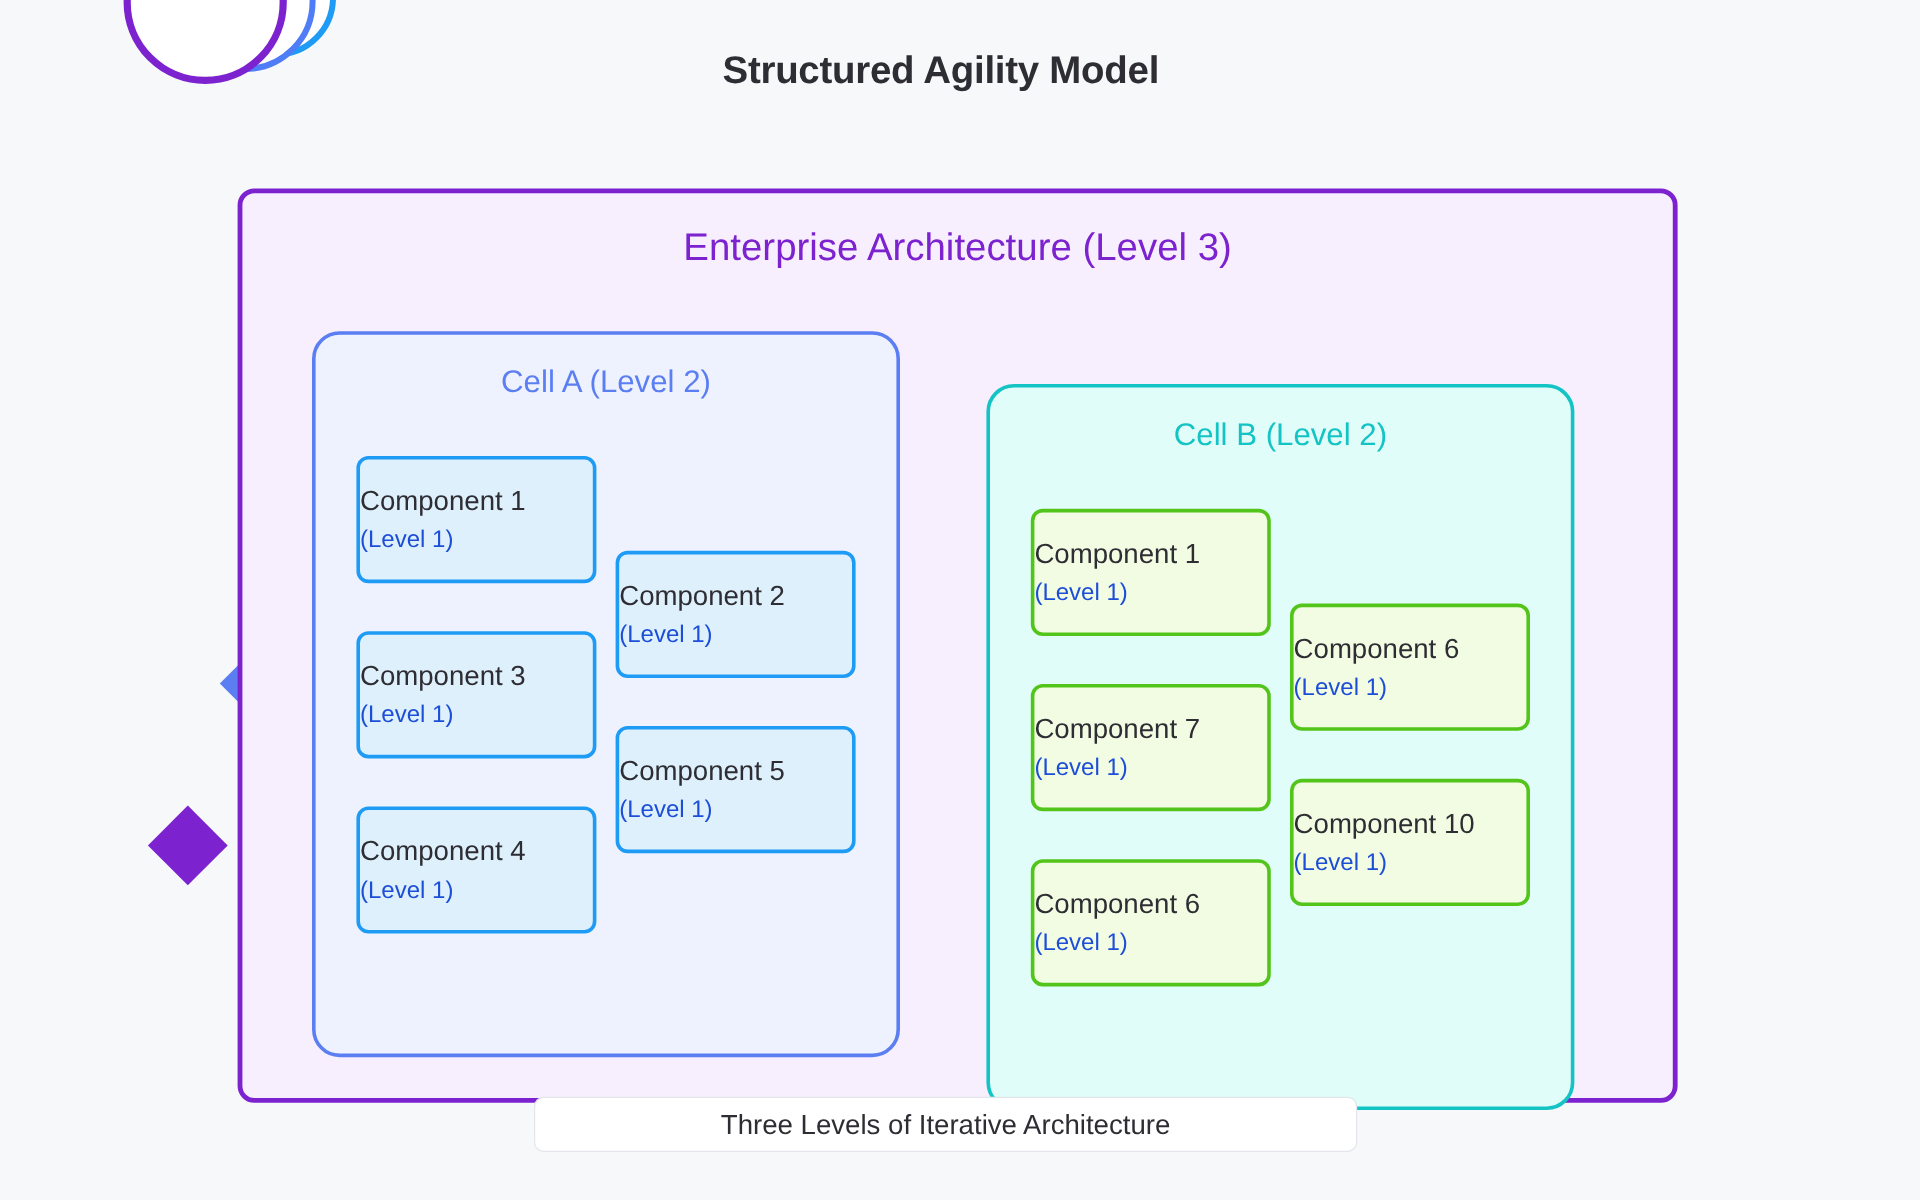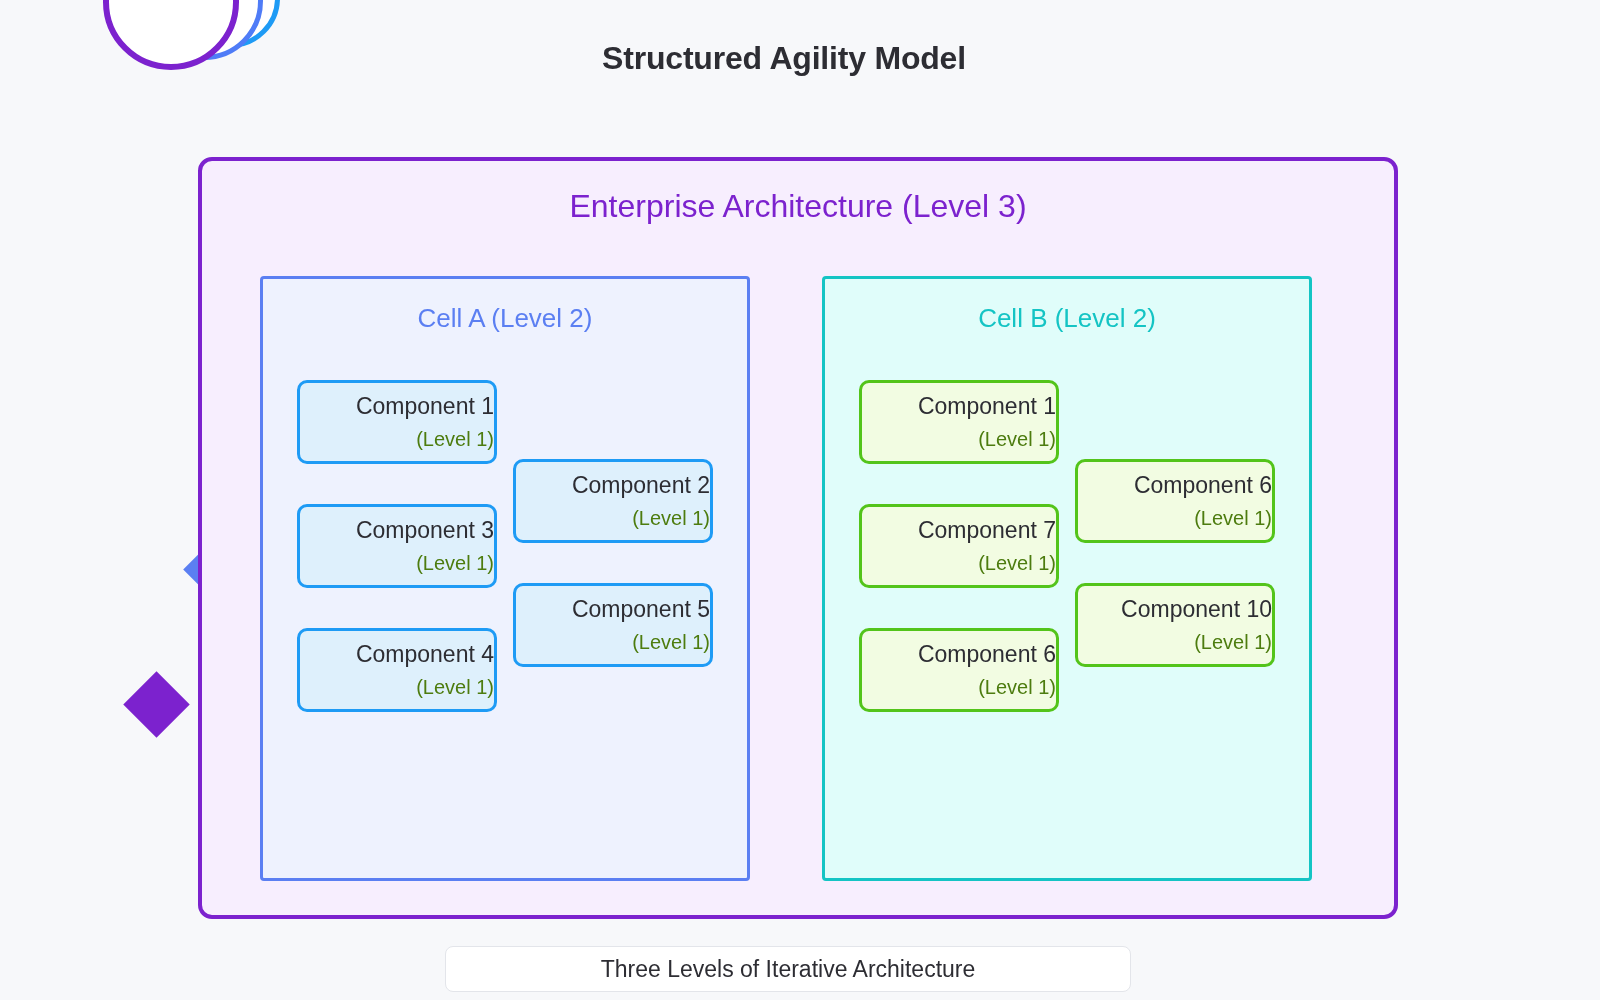--- a/index.html
+++ b/index.html
@@ -85,31 +85,32 @@
     font-size: 32px;
     color: #7C22CE;
   }
 
   
   .cell {
     position: absolute;
     top: 115px;
     width: 490px;
     height: 605px;
-    border-radius: 4px;
+    border-radius: 23px;
   }
   #cell-a {
     left: 58px;
     background: #EEF2FE;
     border: 3px solid #5B7FF2;
   }
   #cell-b {
     left: 620px;
     background: #E0FDFA;
     border: 3px solid #14C4C4;
+    margin-top: 44px;
   }
   .cell-title {
     position: absolute;
     left: 0; top: 24px;
     width: 100%;
     text-align: center;
     font-size: 26px;
   }
   #cell-a-title { color: #5B7FF2; }
   #cell-b-title { color: #14C4C4; }
@@ -117,26 +118,26 @@
   
   .col {
     position: absolute;
     width: 200px;
   }
   .col-left  { left: 34px;  top: 101px; }
   .col-right { left: 250px; top: 180px; }
 
   .component {
     width: 200px;
-    height: 84px;
+    height: 106px;
     border-radius: 10px;
     margin-bottom: 40px;
     display: flex;
     flex-direction: column;
-    align-items: flex-end;
+    align-items: flex-start;
     justify-content: center;
     text-align: center;
   }
   .component:last-child { margin-bottom: 0; }
 
   .comp-blue {
     background: #DEF0FC;
     border: 3px solid #1E9BF5;
   }
   .comp-green {
@@ -144,39 +145,38 @@
     border: 3px solid #53C41A;
   }
 
   .comp-name {
     font-size: 23px;
     color: #2D2D33;
     line-height: 1.1;
   }
   .comp-level {
     font-size: 20px;
-    color: #4d7c0f;
+    color: #1d4ed8;
     margin-top: 8px;
     line-height: 1.1;
   }
 
   
   #caption {
     position: absolute;
     left: 445px; top: 914px;
     width: 686px; height: 46px;
     background: #FFFFFF;
     border: 1px solid #E3E5EA;
     border-radius: 8px;
     display: flex;
     align-items: center;
     justify-content: center;
     font-size: 23px;
     color: #2D2D33;
-    margin-top: 32px;
   }
 </style>
 </head>
 <body>
 
 <div id="page">
 
   <div id="deco">
     <div class="deco-circle" id="deco-c3"></div>
     <div class="deco-circle" id="deco-c2"></div>

